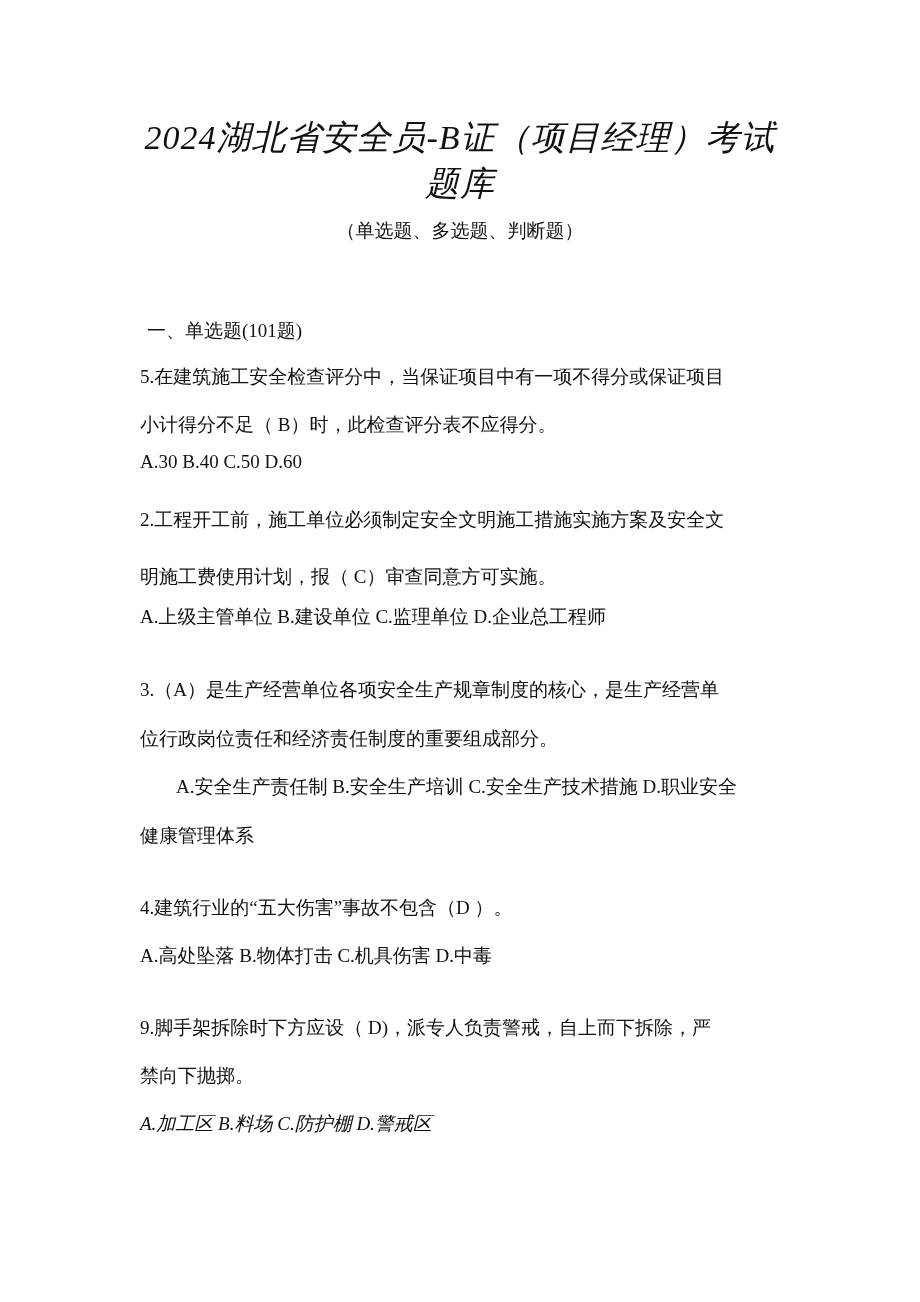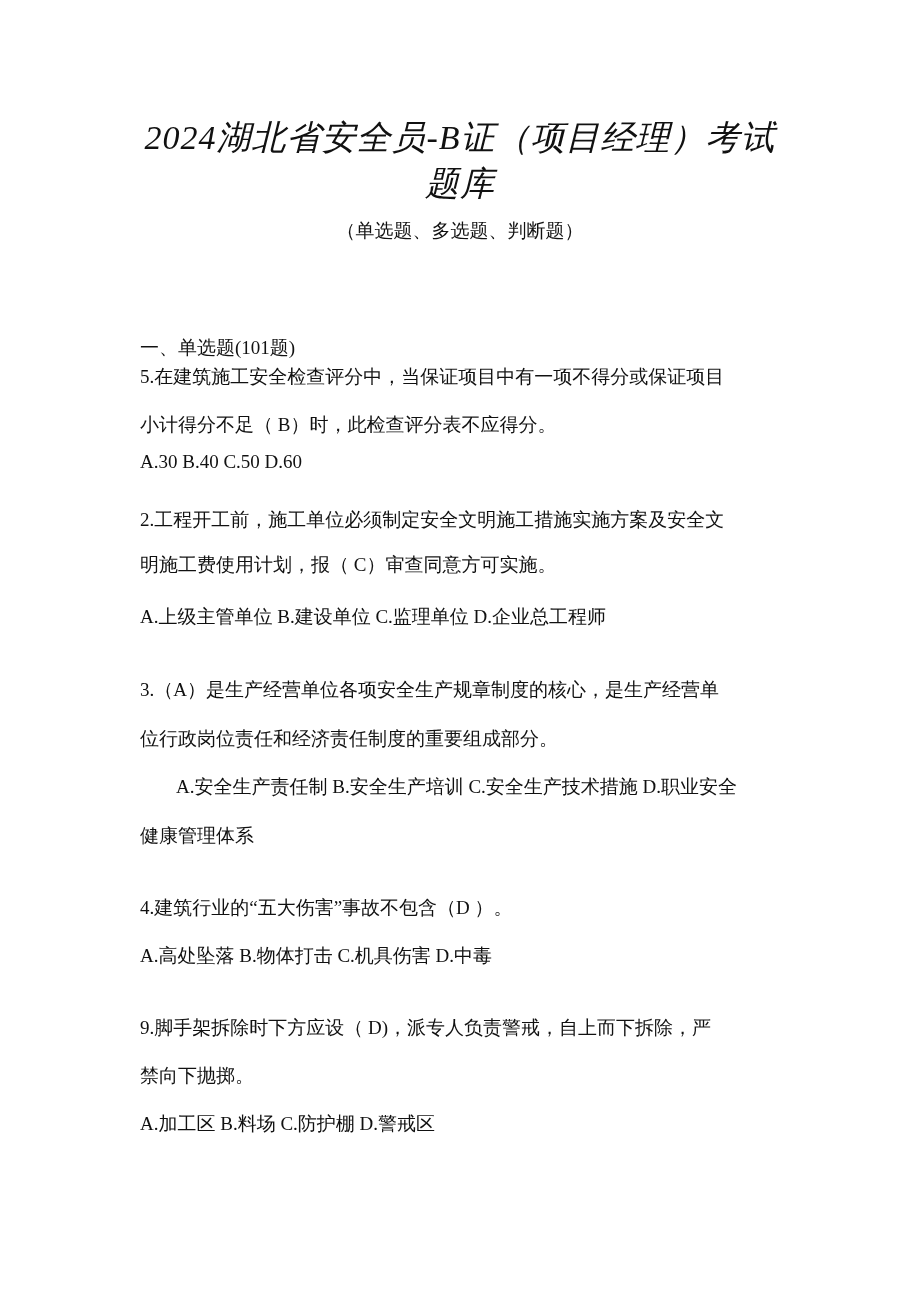--- a/index.html
+++ b/index.html
@@ -56,45 +56,45 @@
   </style>
 </head>
 <body>
 
 <div class="page">
 
   <h1 class="title title-line1">2024湖北省安全员-B证（项目经理）考试</h1>
   <h1 class="title title-line2">题库</h1>
   <div class="subtitle">（单选题、多选题、判断题）</div>
 
-  <div class="line" style="top:335px;">一、单选题(101题)</div>
+  <div class="line" style="top:318px;margin-left:7px;">一、单选题(101题)</div>
 
   <div>
     <div class="line" style="top:364px;">5.在建筑施工安全检查评分中，当保证项目中有一项不得分或保证项目</div>
     <div class="line" style="top:412px;">小计得分不足（ B）时，此检查评分表不应得分。</div>
     <div class="line" style="top:449px;">A.30 B.40 C.50 D.60</div>
   </div>
 
   <div>
     <div class="line" style="top:507px;">2.工程开工前，施工单位必须制定安全文明施工措施实施方案及安全文</div>
-    <div class="line" style="top:552px;">明施工费使用计划，报（ C）审查同意方可实施。</div>
+    <div class="line" style="top:564px;">明施工费使用计划，报（ C）审查同意方可实施。</div>
     <div class="line" style="top:604px;">A.上级主管单位  B.建设单位  C.监理单位  D.企业总工程师</div>
   </div>
 
   <div>
     <div class="line" style="top:677px;">3.（A）是生产经营单位各项安全生产规章制度的核心，是生产经营单</div>
     <div class="line" style="top:726px;">位行政岗位责任和经济责任制度的重要组成部分。</div>
     <div class="line" style="top:774px;margin-left:36px;">A.安全生产责任制  B.安全生产培训  C.安全生产技术措施  D.职业安全</div>
     <div class="line" style="top:823px;">健康管理体系</div>
   </div>
 
   <div>
     <div class="line" style="top:895px;">4.建筑行业的“五大伤害”事故不包含（D ）。</div>
     <div class="line" style="top:943px;">A.高处坠落  B.物体打击  C.机具伤害  D.中毒</div>
   </div>
 
   <div>
     <div class="line" style="top:1015px;">9.脚手架拆除时下方应设（ D)，派专人负责警戒，自上而下拆除，严</div>
     <div class="line" style="top:1063px;">禁向下抛掷。</div>
-    <div class="line" style="top:1111px;">A.加工区  B.料场  C.防护棚  D.警戒区</div>
+    <div class="line" style="top:1111px;font-style:italic;">A.加工区  B.料场  C.防护棚  D.警戒区</div>
   </div>
 
 </div>
 
 </body></html>

